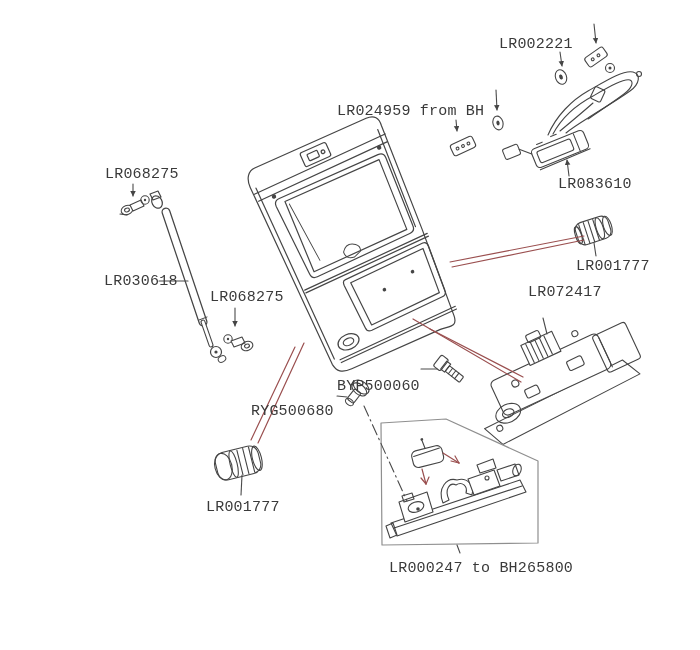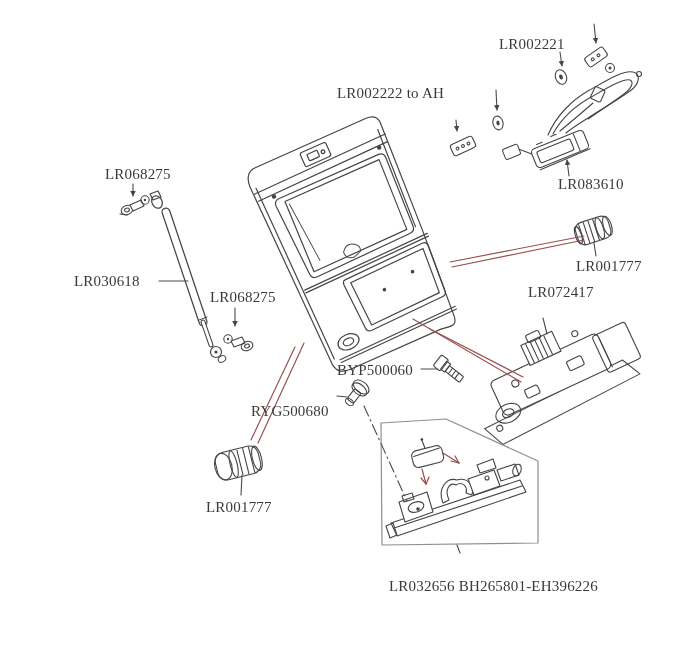--- a/index.html
+++ b/index.html
@@ -1,17 +1,17 @@
 <!DOCTYPE html>
 <html><head>
 <meta charset="utf-8">
 <style>
   html,body{margin:0;padding:0;background:#fff;}
   .stage{position:relative;width:700px;height:650px;background:#ffffff;overflow:hidden;
-         font-family:Liberation Serif, serif;}
+         font-family:Liberation Mono, monospace;}
   .stage svg{position:absolute;left:0;top:0;}
   .lbl{position:absolute;font-size:15px;line-height:1.15;color:#3a3a3a;white-space:nowrap;
        letter-spacing:.2px;}
 </style>
 </head>
 <body>
 
 <div class="stage">
 
   <svg width="700" height="650" viewBox="0 0 700 650" fill="none" stroke="#454545" stroke-width="1.2" stroke-linecap="round" stroke-linejoin="round">
@@ -233,24 +233,24 @@
       <line x1="594" y1="243" x2="596" y2="256"></line>
       <line x1="543" y1="318" x2="547" y2="334"></line>
       <line x1="421" y1="369" x2="437" y2="369"></line>
       <line x1="337" y1="396" x2="347" y2="397"></line>
       <line x1="242" y1="475" x2="241" y2="495"></line>
       <line x1="457" y1="545" x2="460" y2="553"></line>
     </g>
   </svg>
 
   <span class="lbl" style="left:499px;top:36px">LR002221</span>
-  <span class="lbl" style="left:337px;top:85px">LR002222 to AH</span>
+  <span class="lbl" style="left:337px;top:103px">LR024959 from BH</span>
   <span class="lbl" style="left:558px;top:176px">LR083610</span>
   <span class="lbl" style="left:105px;top:166px">LR068275</span>
-  <span class="lbl" style="left:74px;top:273px">LR030618</span>
+  <span class="lbl" style="left:104px;top:273px">LR030618</span>
   <span class="lbl" style="left:210px;top:289px">LR068275</span>
   <span class="lbl" style="left:576px;top:258px">LR001777</span>
   <span class="lbl" style="left:528px;top:284px">LR072417</span>
-  <span class="lbl" style="left:337px;top:362px">BYP500060</span>
+  <span class="lbl" style="left:337px;top:378px">BYP500060</span>
   <span class="lbl" style="left:251px;top:403px">RYG500680</span>
   <span class="lbl" style="left:206px;top:499px">LR001777</span>
-  <span class="lbl" style="left:389px;top:578px">LR032656 BH265801-EH396226</span>
+  <span class="lbl" style="left:389px;top:560px">LR000247 to BH265800</span>
 </div>
 
 </body></html>

